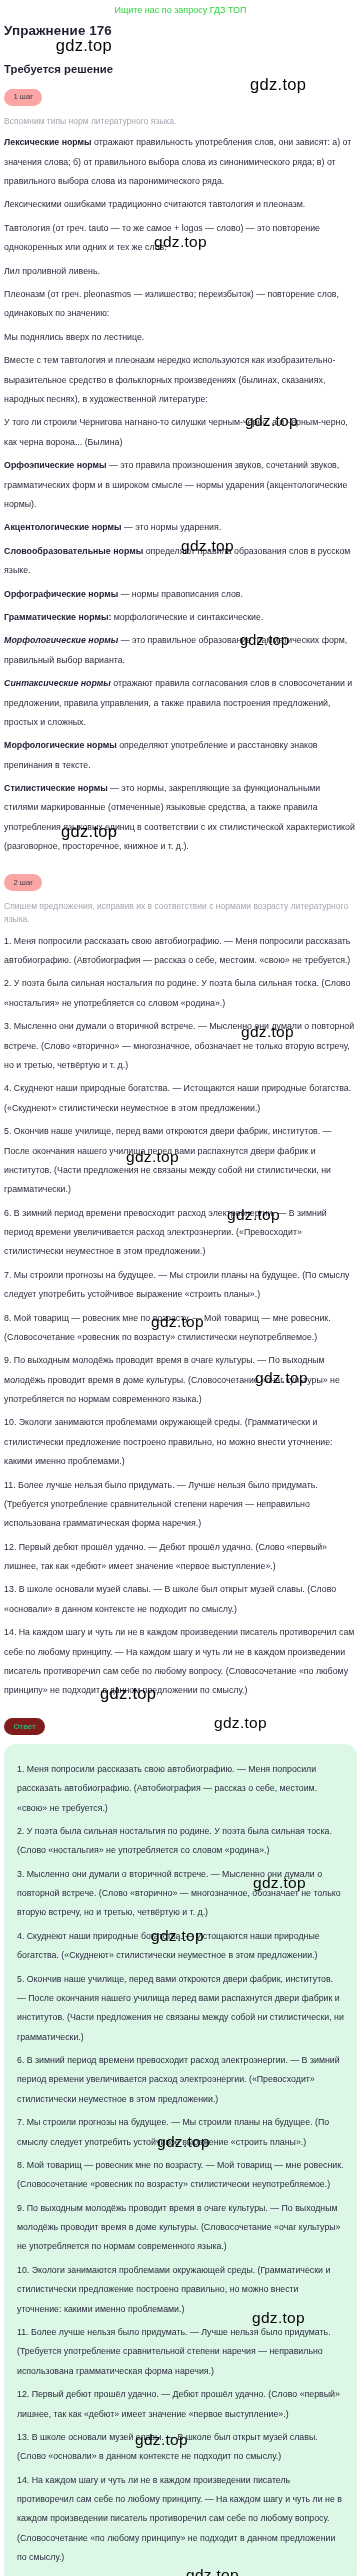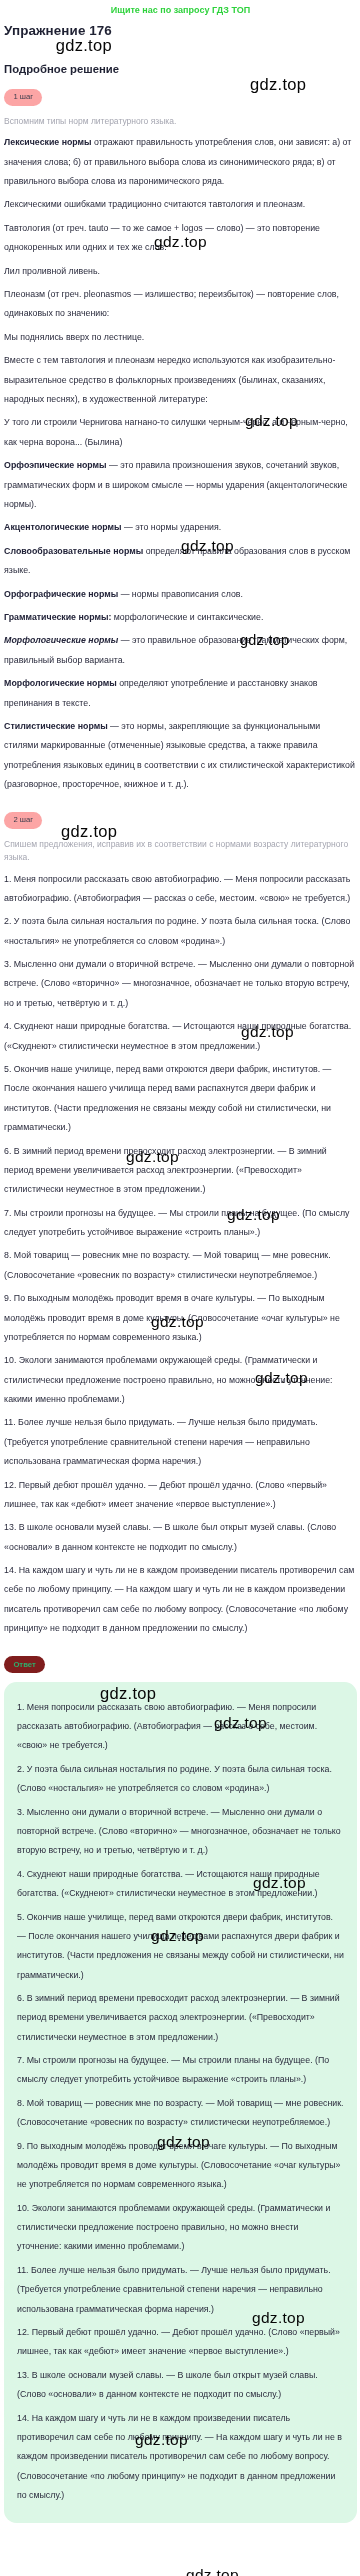--- a/index.html
+++ b/index.html
@@ -9,21 +9,21 @@
     height:2603px;
     overflow:hidden;
     background:#ffffff;
     font-family:"Liberation Sans", sans-serif;
     color:#2a2b3d;
   }
   .top-link{
     padding-top:5.2px;
     text-align:center;
     font-size:9px;
-    font-weight:700;
+    font-weight:400;
     color:#2ed23c;
     cursor:pointer;
   }
   h1.title{
     margin:8.2px 0 0 4.1px;
     font-size:13.4px;
     font-weight:800;
     color:#1f2133;
     letter-spacing:0.1px;
   }
@@ -76,41 +76,42 @@
 </style>
 </head>
 <body>
 
 <div class="page">
 
   <div class="top-link">Ищите нас по запросу ГДЗ ТОП</div>
 
   <h1 class="title">Упражнение 176</h1>
 
-  <h2 class="subtitle">Подробное решение</h2>
+  <h2 class="subtitle">Требуется решение</h2>
 
   <div class="badge gray">1 шаг</div>
 
   <p class="intro">Вспомним типы норм литературного языка.</p>
 
   <div class="content" id="step1-content">
       <p class="para"><b>Лексические нормы</b> отражают правильность употребления слов, они зависят: а) от значения слова; б) от правильного выбора слова из синонимического ряда; в) от правильного выбора слова из паронимического ряда.</p>
       <p class="para">Лексическими ошибками традиционно считаются тавтология и плеоназм.</p>
       <p class="para">Тавтология (от греч. tauto — то же самое + logos — слово) — это повторение однокоренных или одних и тех же слов:</p>
       <p class="para">Лил проливной ливень.</p>
       <p class="para">Плеоназм (от греч. pleonasmos — излишество; переизбыток) — повторение слов, одинаковых по значению:</p>
       <p class="para">Мы поднялись вверх по лестнице.</p>
       <p class="para">Вместе с тем тавтология и плеоназм нередко используются как изобразительно-выразительное средство в фольклорных произведениях (былинах, сказаниях, народных песнях), в художественной литературе:</p>
       <p class="para">У того ли строили Чернигова нагнано-то силушки черным-черно, а и черным-черно, как черна ворона... (Былина)</p>
       <p class="para"><b>Орфоэпические нормы</b> — это правила произношения звуков, сочетаний звуков, грамматических форм и в широком смысле — нормы ударения (акцентологические нормы).</p>
       <p class="para"><b>Акцентологические нормы</b> — это нормы ударения.</p>
       <p class="para"><b>Словообразовательные нормы</b> определяют правила образования слов в русском языке.</p>
       <p class="para"><b>Орфографические нормы</b> — нормы правописания слов.</p>
       <p class="para"><b>Грамматические нормы:</b> морфологические и синтаксические.</p>
       <p class="para"><b><i>Морфологические нормы</i></b> — это правильное образование грамматических форм, правильный выбор варианта.</p>
+      <p class="para"><b><i>Синтаксические нормы</i></b> отражают правила согласования слов в словосочетании и предложении, правила управления, а также правила построения предложений, простых и сложных.</p>
       <p class="para"><b>Морфологические нормы</b> определяют употребление и расстановку знаков препинания в тексте.</p>
       <p class="para"><b>Стилистические нормы</b> — это нормы, закрепляющие за функциональными стилями маркированные (отмеченные) языковые средства, а также правила употребления языковых единиц в соответствии с их стилистической характеристикой (разговорное, просторечное, книжное и т. д.).</p>
     </div>
 
   <div class="badge gray">2 шаг</div>
 
   <p class="intro">Спишем предложения, исправив их в соответствии с нормами возрасту литературного языка.</p>
 
   <div class="content" id="step2-content">
       <p class="para">1. Меня попросили рассказать свою автобиографию. — Меня попросили рассказать автобиографию. (Автобиография — рассказ о себе, местоим. «свою» не требуется.)</p>

